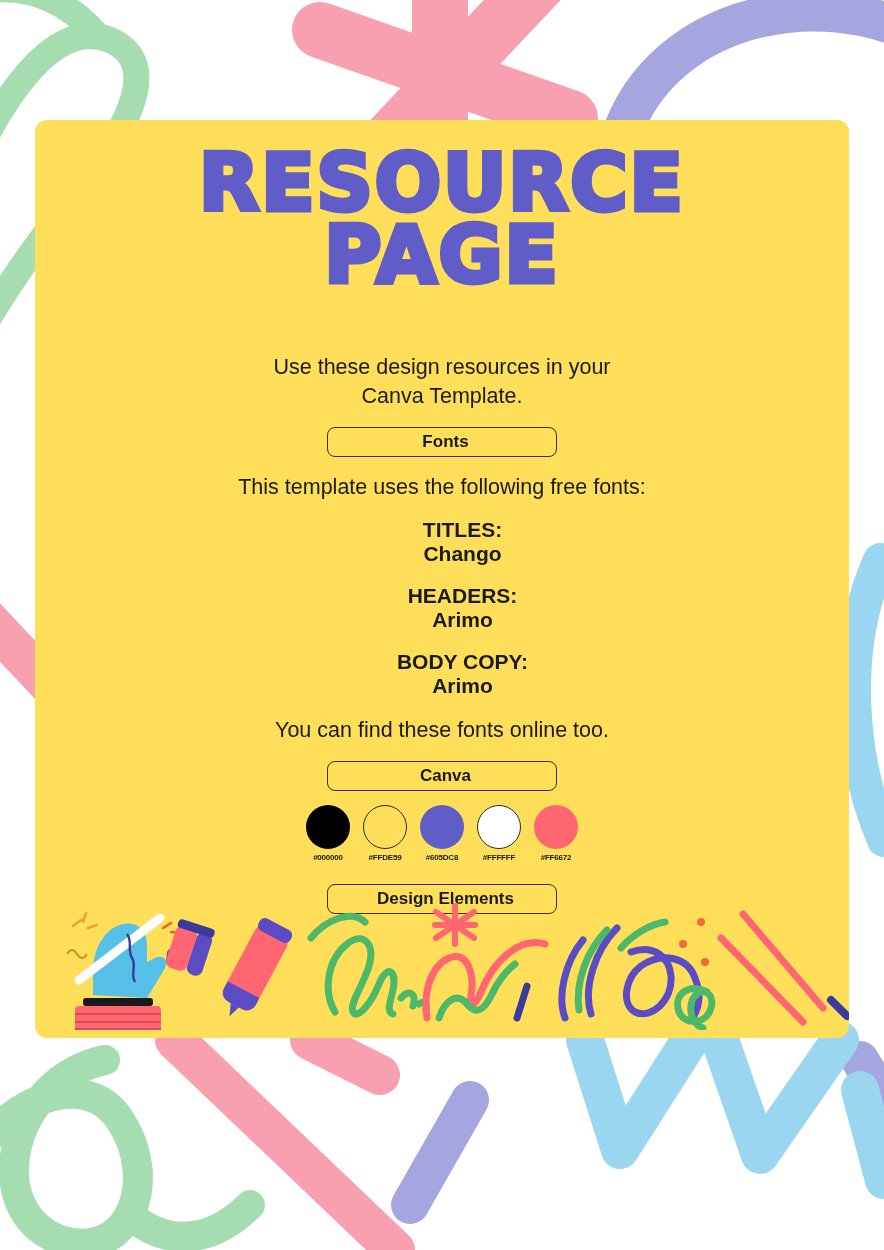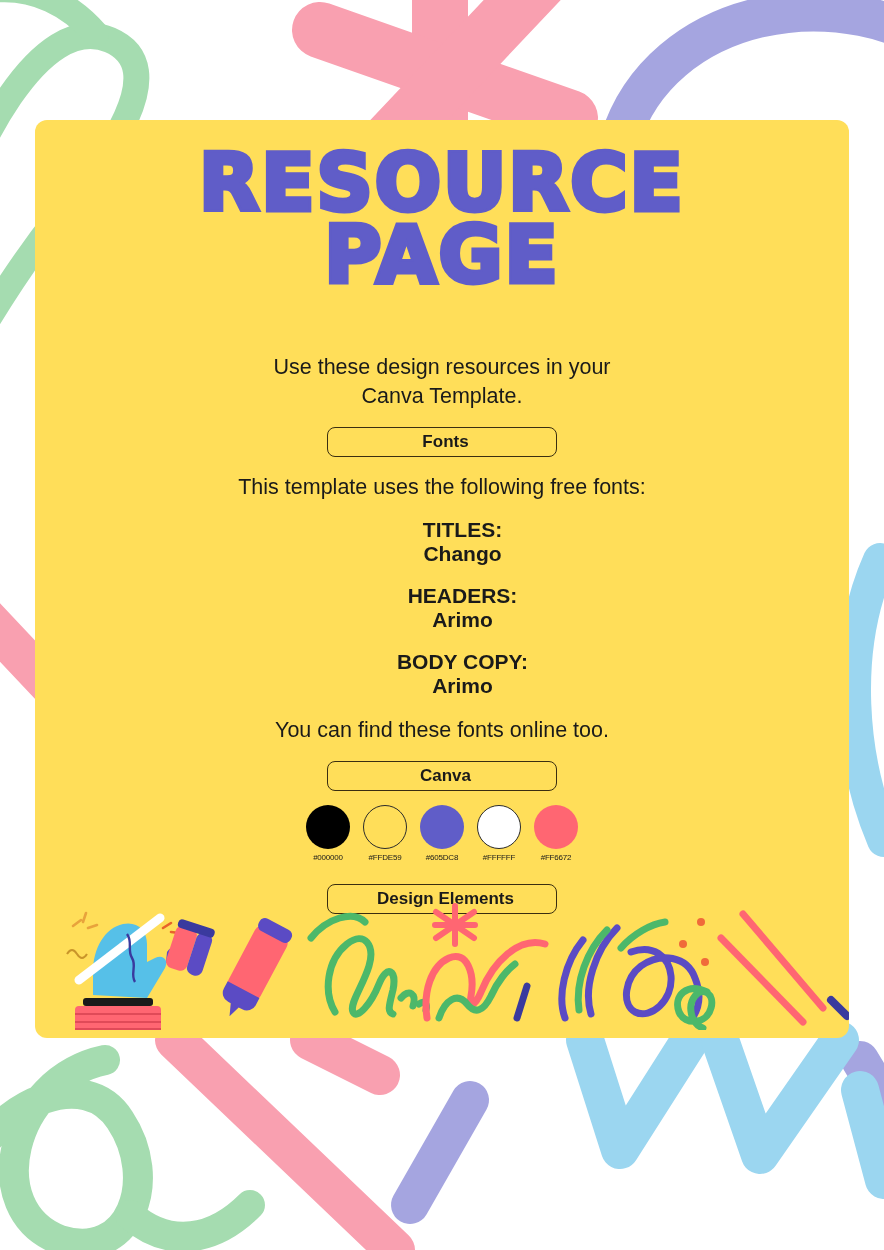--- a/index.html
+++ b/index.html
@@ -58,21 +58,21 @@
   .fontlist .v{font-size:21px;font-weight:bold;color:#1a1a1a;line-height:24px;}
 
   .swatches{
     margin-top:14px;display:flex;justify-content:center;gap:8px;
   }
   .sw{width:49px;text-align:center;}
   .sw .dot{
     width:44px;height:44px;border-radius:50%;margin:0 auto 4px auto;
     box-sizing:border-box;
   }
-  .sw .hex{font-size:8px;font-weight:normal;color:#1a1a1a;letter-spacing:-0.2px;}
+  .sw .hex{font-size:8px;font-weight:bold;color:#1a1a1a;letter-spacing:-0.2px;}
 
   .elements-row{
     position:absolute;left:0;right:0;bottom:8px;height:130px;
   }
 </style>
 </head>
 <body style="background: rgb(255, 255, 255);">
 
 <svg id="bg-deco" viewBox="0 0 884 1250">
 

